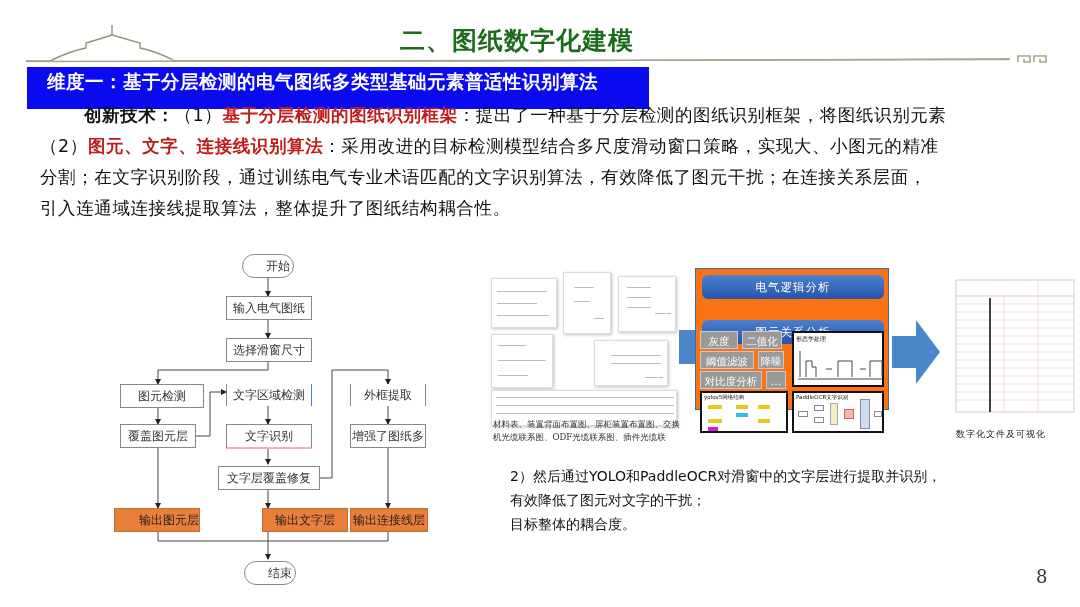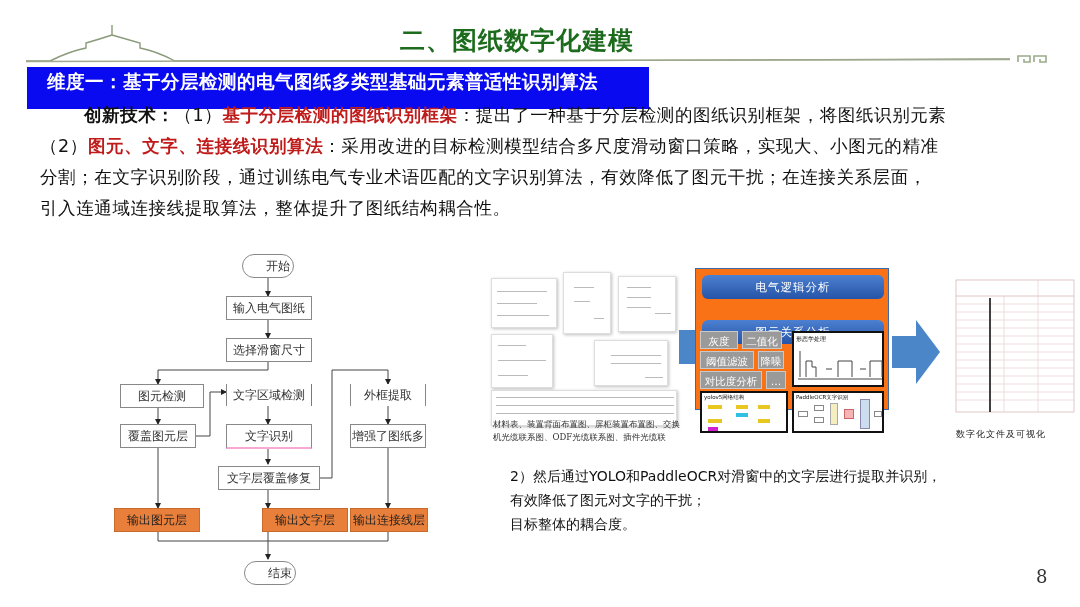--- a/index.html
+++ b/index.html
@@ -92,21 +92,21 @@
   <div class="fc-box fc-oval" style="left:142px;top:2px;width:52px;">开始</div>
   <div class="fc-box fc-plain" style="left:126px;top:44px;width:86px;">输入电气图纸</div>
   <div class="fc-box fc-plain" style="left:126px;top:86px;width:86px;">选择滑窗尺寸</div>
   <div class="fc-box fc-plain" style="left:20px;top:132px;width:84px;">图元检测</div>
   <div class="fc-box" style="left:126px;top:132px;width:86px;border-left:1px solid #888;border-right:1px solid #3b82f6;">文字区域检测</div>
   <div class="fc-box" style="left:250px;top:132px;width:76px;border-left:1px solid #888;border-right:1px solid #888;">外框提取</div>
   <div class="fc-box fc-plain" style="left:20px;top:172px;width:76px;">覆盖图元层</div>
   <div class="fc-box fc-plain" style="left:126px;top:172px;width:86px;border-bottom:2px solid #f9a8d4;">文字识别</div>
   <div class="fc-box fc-plain" style="left:250px;top:172px;width:76px;">增强了图纸多</div>
   <div class="fc-box fc-plain" style="left:118px;top:214px;width:102px;">文字层覆盖修复</div>
-  <div class="fc-box fc-orange" style="left:14px;top:256px;width:86px;">输出图元层</div>
+  <div class="fc-box fc-orange" style="left:14px;top:256px;width:86px;text-align:right;">输出图元层</div>
   <div class="fc-box fc-orange" style="left:126px;top:256px;width:86px;margin-left:36px;">输出文字层</div>
   <div class="fc-box fc-orange" style="left:250px;top:256px;width:78px;">输出连接线层</div>
   <div class="fc-box fc-oval" style="left:144px;top:309px;width:52px;">结束</div>
 </div>
 
 <div id="pipeline" class="abs">
 
   <div class="thumb" style="left:3px;top:10px;width:66px;height:50px;">
     <div class="ln" style="left:5px;top:12px;width:50px;"></div>
       <div class="ln" style="left:5px;top:24px;width:40px;"></div>

